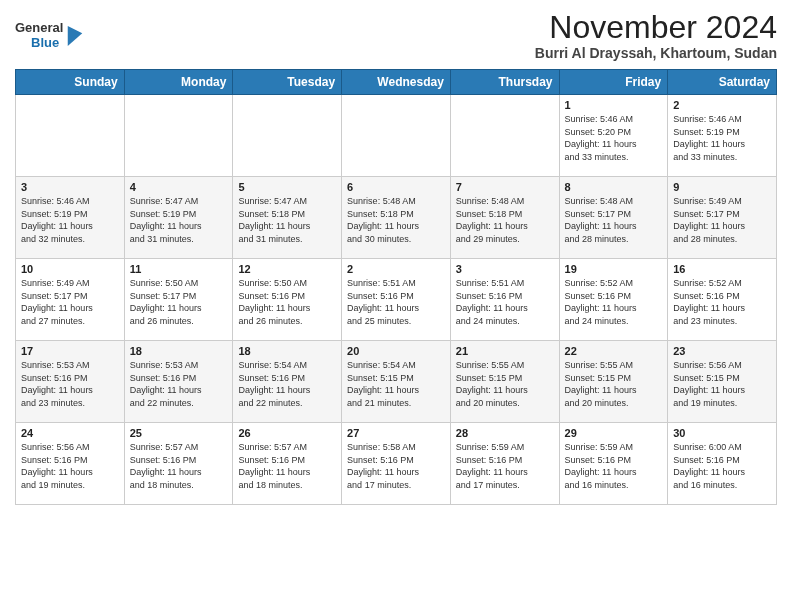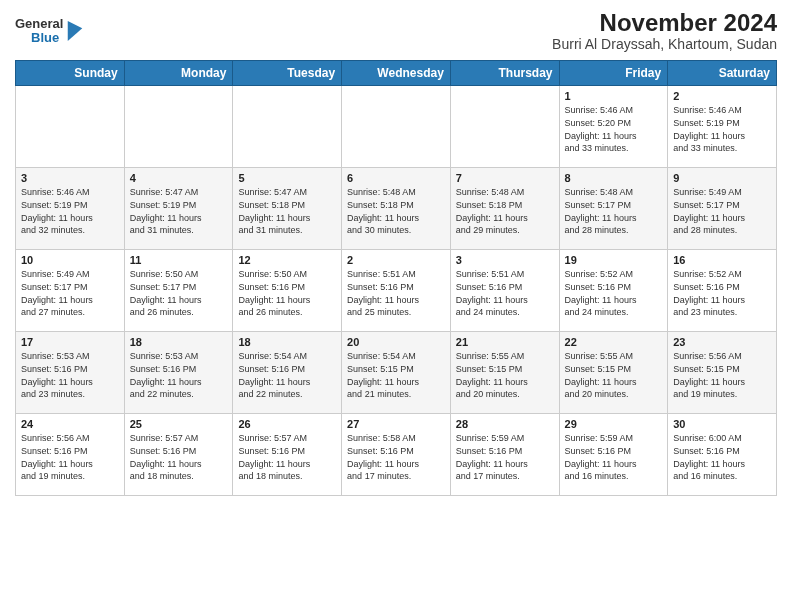--- a/index.html
+++ b/index.html
@@ -37,28 +37,28 @@
     .logo-text span:last-child { color: #1a6fad; padding-left: 16px; }
     .logo-icon {
       width: 16px;
       height: 20px;
       margin-left: 2px;
     }
     .title-section {
       text-align: right;
     }
     .title-section h1 {
-      font-size: 24px;
-      font-weight: bold;
+      font-size: 32px;
+      font-weight: normal;
       color: #222;
       line-height: 1.1;
     }
     .title-section h2 {
       font-size: 14px;
-      font-weight: normal;
+      font-weight: bold;
       color: #444;
     }
     .calendar {
       width: 100%;
       border-collapse: collapse;
       table-layout: fixed;
     }
     .calendar th {
       background-color: #2a7ab5;
       color: white;

